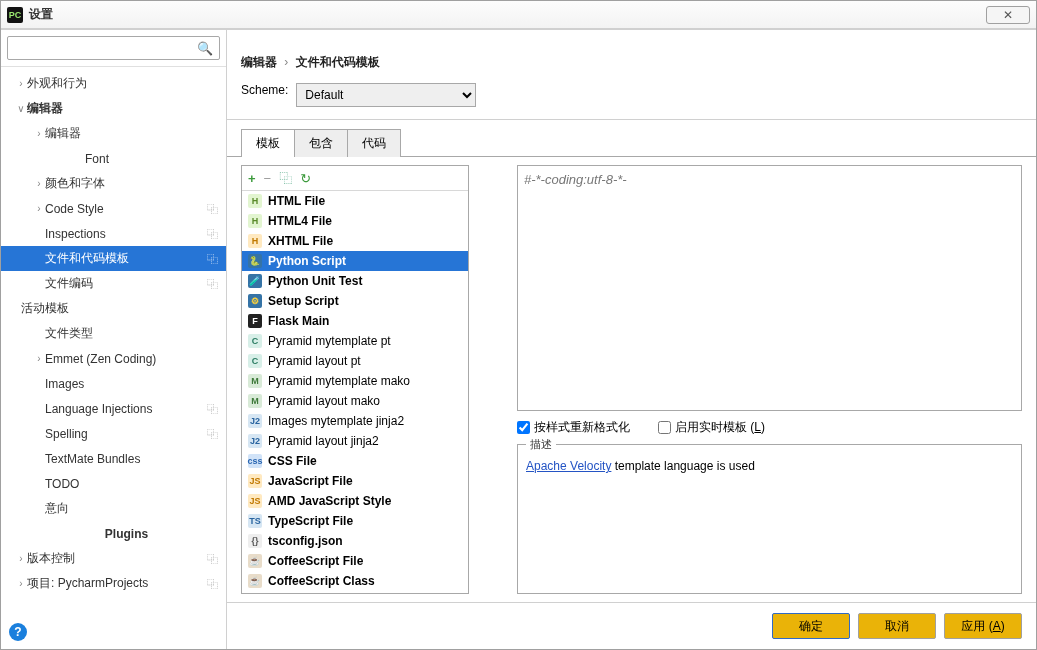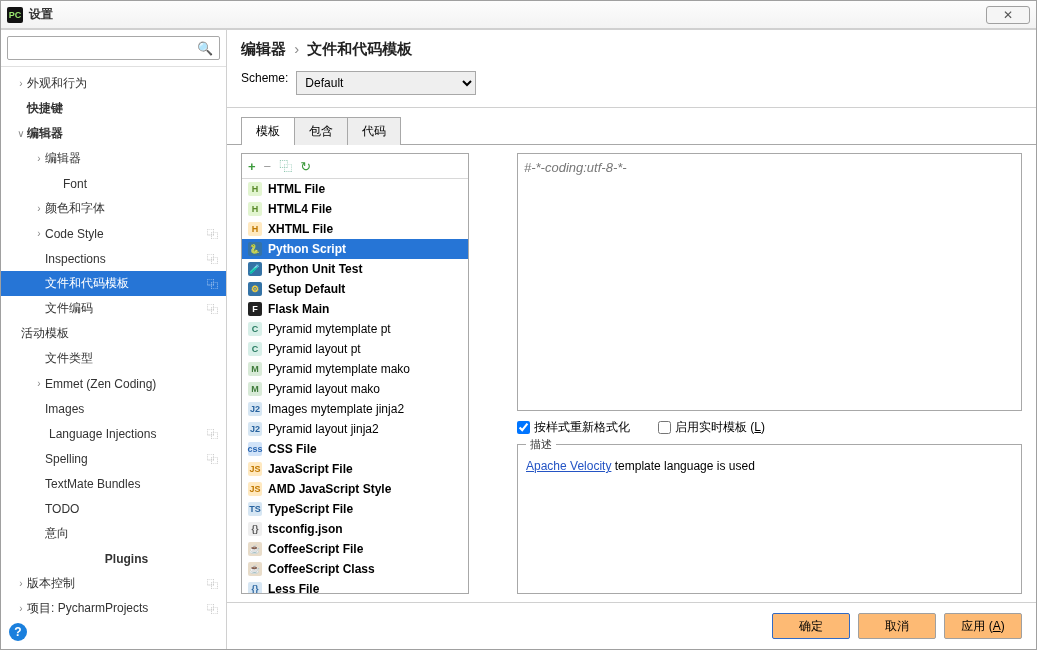--- a/index.html
+++ b/index.html
@@ -19,21 +19,21 @@
     .tree { flex:1; overflow-y:auto; font-size:12px; color:#333; padding: 4px 0; }
     .tree-item { display:flex; align-items:center; height:25px; padding-left: 8px; cursor:default; position:relative;}
     .tree-item .chev { width:12px; text-align:center; color:#888; font-size:10px;}
     .tree-item .label { flex:1; }
     .tree-item .post-icon { position:absolute; right:8px; color:#888; font-size:11px;}
     .tree-item.sel { background:#2675d6; color:#fff; }
     .tree-item.sel .chev, .tree-item.sel .post-icon { color:#fff; }
     .tree-item.bold > .label { font-weight: bold; }
     .note-icon { margin:8px; width:18px; height:18px; border-radius:50%; background:#1a7fdd; color:#fff; display:flex; align-items:center; justify-content:center; font-size:12px; font-weight:bold;}
     .main { flex:1; display:flex; flex-direction:column; }
-    .breadcrumb { padding: 10px 14px 6px; font-size:15px; color:#222; font-weight:bold;}
+    .breadcrumb { padding: 24px 14px 6px; font-size:12px; color:#222; font-weight:bold;}
     .breadcrumb .sep { color:#888; margin: 0 4px; font-weight:normal;}
     .scheme-row { padding: 6px 14px 12px; display:flex; align-items:flex-start; gap:8px; border-bottom:1px solid #d0d0d0; font-size:12px;}
     .scheme-row select { width:180px; height:24px; border:1px solid #a8a8a8; font-size:12px; padding:0 4px;}
     .tabs { display:flex; padding: 0 14px; border-bottom:1px solid #a8a8a8; margin-top:8px; position:relative;}
     .tab { padding:5px 14px; font-size:12px; border:1px solid #a8a8a8; border-bottom:none; margin-right:-1px; background:#eee; cursor:default; position:relative; top:1px;}
     .tab.active { background:#fff; }
     .tab-body { flex:1; display:flex; padding:8px 14px; gap:8px; overflow:hidden;}
     .left-pane { width: 228px; display:flex; flex-direction:column; border:1px solid #a8a8a8;}
     .toolbar { display:flex; align-items:center; gap:8px; padding:4px 6px; border-bottom:1px solid #d8d8d8; font-size:13px;}
     .toolbar .tb { cursor:pointer; }
@@ -43,21 +43,21 @@
     .tmpl-item.bold { font-weight:bold;}
     .file-icon { width:14px; height:14px; font-size:9px; font-weight:bold; display:flex; align-items:center; justify-content:center; border-radius:2px;}
     .right-pane { flex:1; display:flex; flex-direction:column; gap:6px;margin-left:40px;}
     .editor { flex:1; border:1px solid #a8a8a8; padding:6px; font-family: "Consolas", monospace; font-size:13px; color:#777; font-style:italic; overflow:auto;}
     .check-row { display:flex; gap:28px; align-items:center; font-size:12px; padding:2px 0;}
     .check-row label { display:flex; align-items:center; gap:4px;}
     .desc-group { border:1px solid #a8a8a8; padding:8px; position:relative; height:150px; font-size:12px;}
     .desc-legend { position:absolute; top:-8px; left:8px; background:#fff; padding:0 4px; font-size:11px; color:#333;}
     .desc-group a { color:#2454c4; text-decoration:underline;}
     .footer { border-top:1px solid #d0d0d0; padding:10px 14px; display:flex; justify-content:flex-end; gap:8px;}
-    .footer button { min-width:78px; height:26px; font-size:12px; border:1px solid #a0a0a0; background:#fdba74; border-radius:2px; cursor:pointer;}
+    .footer button { min-width:78px; height:26px; font-size:12px; border:1px solid #a0a0a0; background:#eab308; border-radius:2px; cursor:pointer;}
     .footer button.primary { border:1px solid #316ac5;}
     .kbd-u { text-decoration: underline; }
     .tree::-webkit-scrollbar, .template-list::-webkit-scrollbar { width:16px;}
     .tree::-webkit-scrollbar-thumb, .template-list::-webkit-scrollbar-thumb { background:#cdcdcd; border:1px solid #a0a0a0;}
     .tree::-webkit-scrollbar-track, .template-list::-webkit-scrollbar-track { background:#f0f0f0;}
   </style>
 </head>
 <body>
 
 <div class="window">
@@ -75,32 +75,28 @@
           <input type="text" style="">
           <span class="icon">🔍</span>
         </div>
       </div>
       <div class="tree" id="tree">
           <div class="tree-item" style="padding-left: 14px;">
             <span class="chev">›</span>
             <span class="label">外观和行为</span>
           </div>
           <div class="tree-item bold" style="padding-left: 14px;">
-            <span class="chev"></span>
-            <span class="label">快捷键</span>
-          </div>
-          <div class="tree-item bold" style="padding-left: 14px;">
             <span class="chev">∨</span>
             <span class="label">编辑器</span>
           </div>
           <div class="tree-item" style="padding-left: 32px;">
             <span class="chev">›</span>
             <span class="label">编辑器</span>
           </div>
-          <div class="tree-item" style="padding-left: 50px; justify-content: center;">
+          <div class="tree-item" style="padding-left: 72px; justify-content: center;">
             <span class="chev"></span>
             <span class="label">Font</span>
           </div>
           <div class="tree-item" style="padding-left: 32px;">
             <span class="chev">›</span>
             <span class="label">颜色和字体</span>
           </div>
           <div class="tree-item" style="padding-left: 32px;">
             <span class="chev">›</span>
             <span class="label">Code Style</span>
@@ -130,21 +126,21 @@
             <span class="label">文件类型</span>
           </div>
           <div class="tree-item" style="padding-left: 32px;">
             <span class="chev">›</span>
             <span class="label">Emmet (Zen Coding)</span>
           </div>
           <div class="tree-item" style="padding-left: 32px;">
             <span class="chev"></span>
             <span class="label">Images</span>
           </div>
-          <div class="tree-item" style="padding-left: 12px; margin-left: 24px;">
+          <div class="tree-item" style="padding-left: 32px;">
             <span class="chev"></span>
             <span class="label">Language Injections</span>
             <span class="post-icon">⿻</span>
           </div>
           <div class="tree-item" style="padding-left: 32px;">
             <span class="chev"></span>
             <span class="label">Spelling</span>
             <span class="post-icon">⿻</span>
           </div>
           <div class="tree-item" style="padding-left: 32px;">
@@ -217,21 +213,21 @@
               <div class="tmpl-item sel bold">
                 <span class="file-icon" style="background: rgb(53, 115, 166); color: rgb(255, 212, 59);">🐍</span>
                 <span>Python Script</span>
               </div>
               <div class="tmpl-item bold">
                 <span class="file-icon" style="background: rgb(53, 115, 166); color: rgb(255, 212, 59);">🧪</span>
                 <span>Python Unit Test</span>
               </div>
               <div class="tmpl-item bold">
                 <span class="file-icon" style="background: rgb(53, 115, 166); color: rgb(255, 212, 59);">⚙</span>
-                <span>Setup Default</span>
+                <span>Setup Script</span>
               </div>
               <div class="tmpl-item bold">
                 <span class="file-icon" style="background: rgb(34, 34, 34); color: rgb(255, 255, 255);">F</span>
                 <span>Flask Main</span>
               </div>
               <div class="tmpl-item">
                 <span class="file-icon" style="background: rgb(215, 239, 232); color: rgb(42, 124, 98);">C</span>
                 <span>Pyramid mytemplate pt</span>
               </div>
               <div class="tmpl-item">

